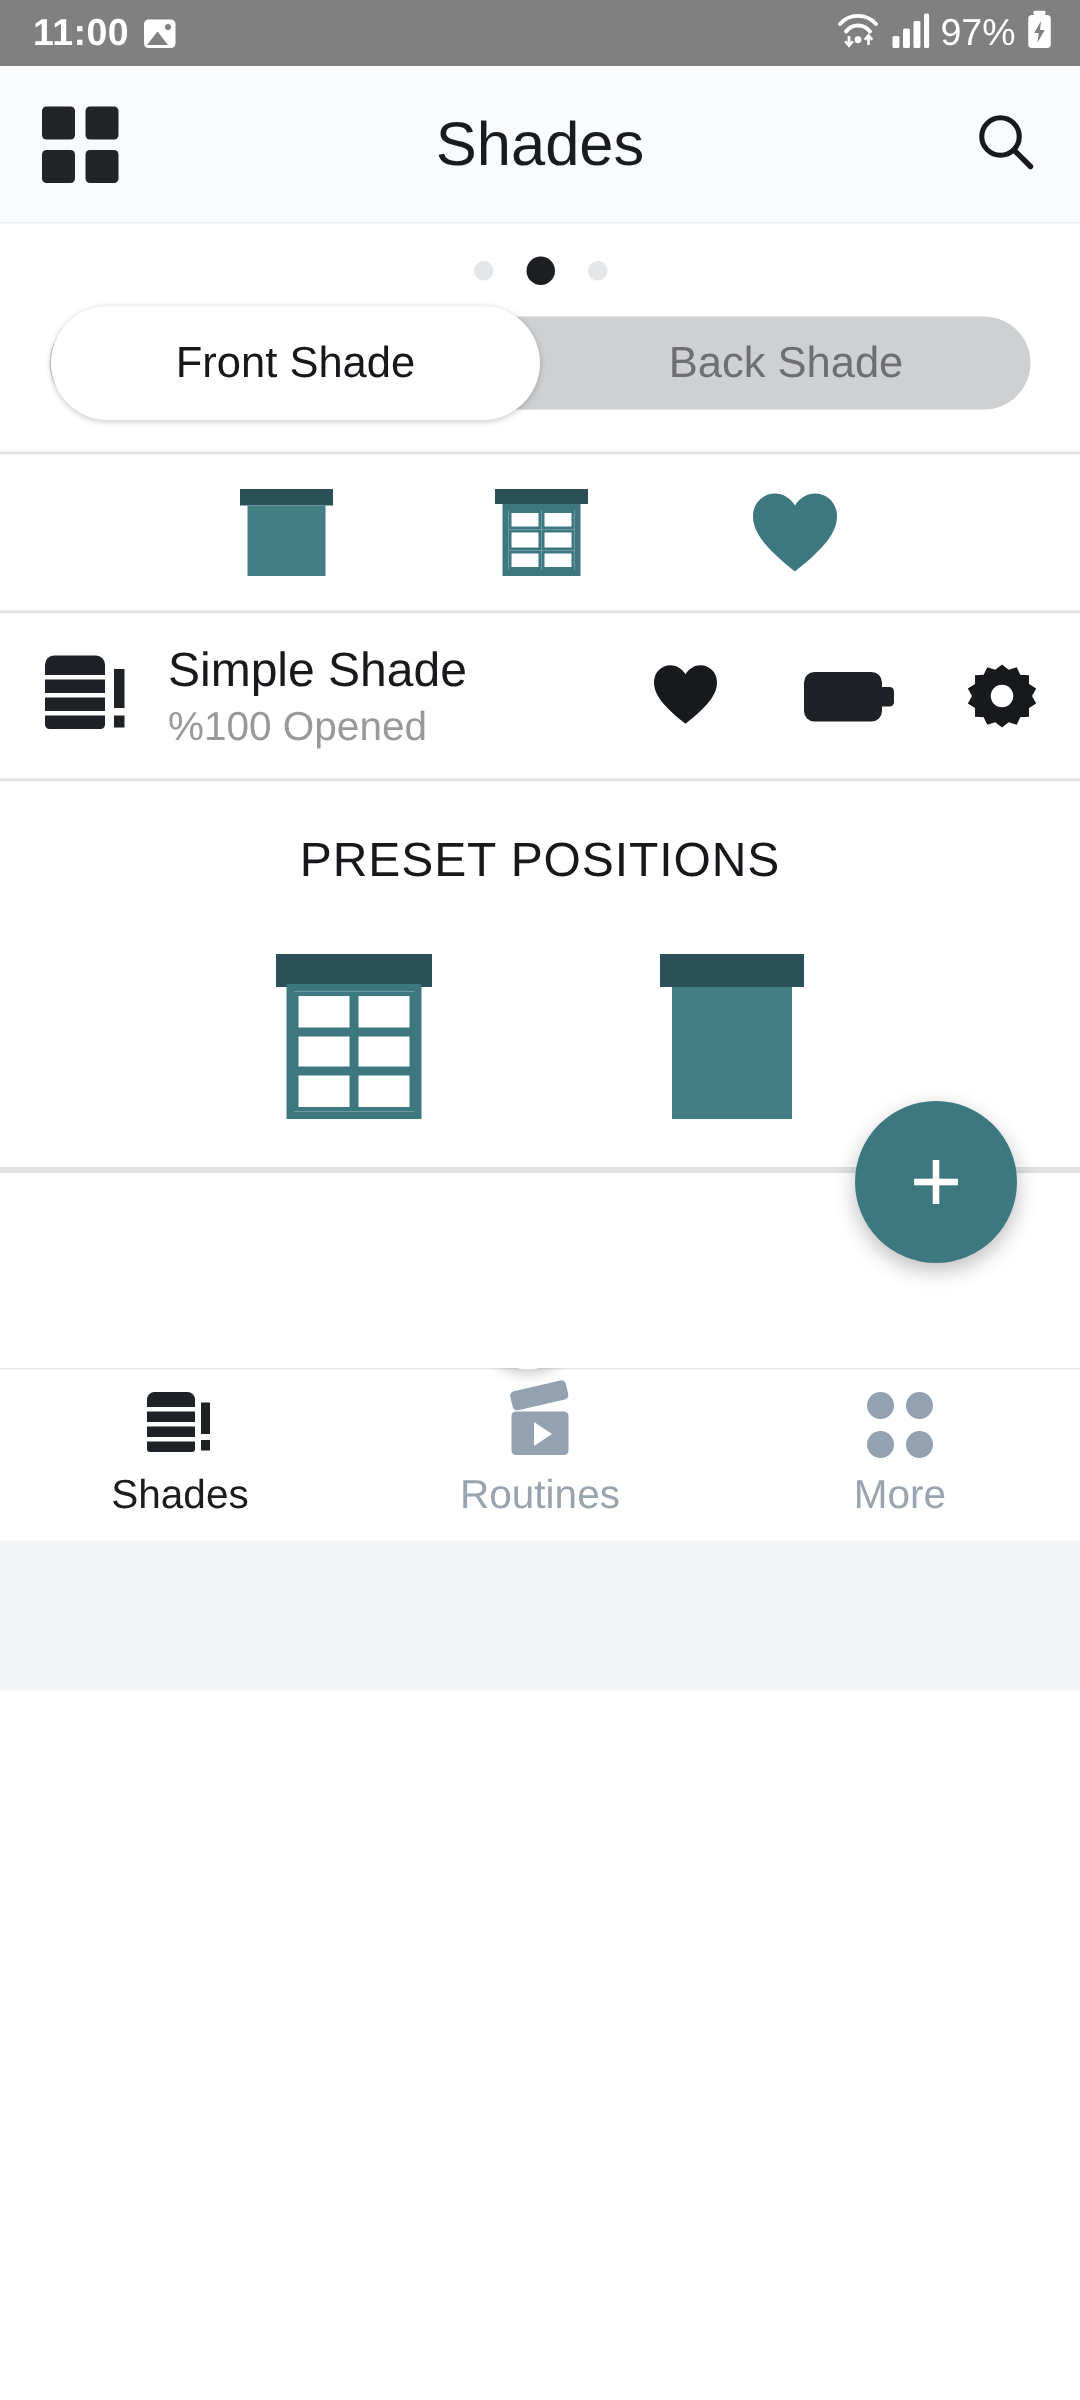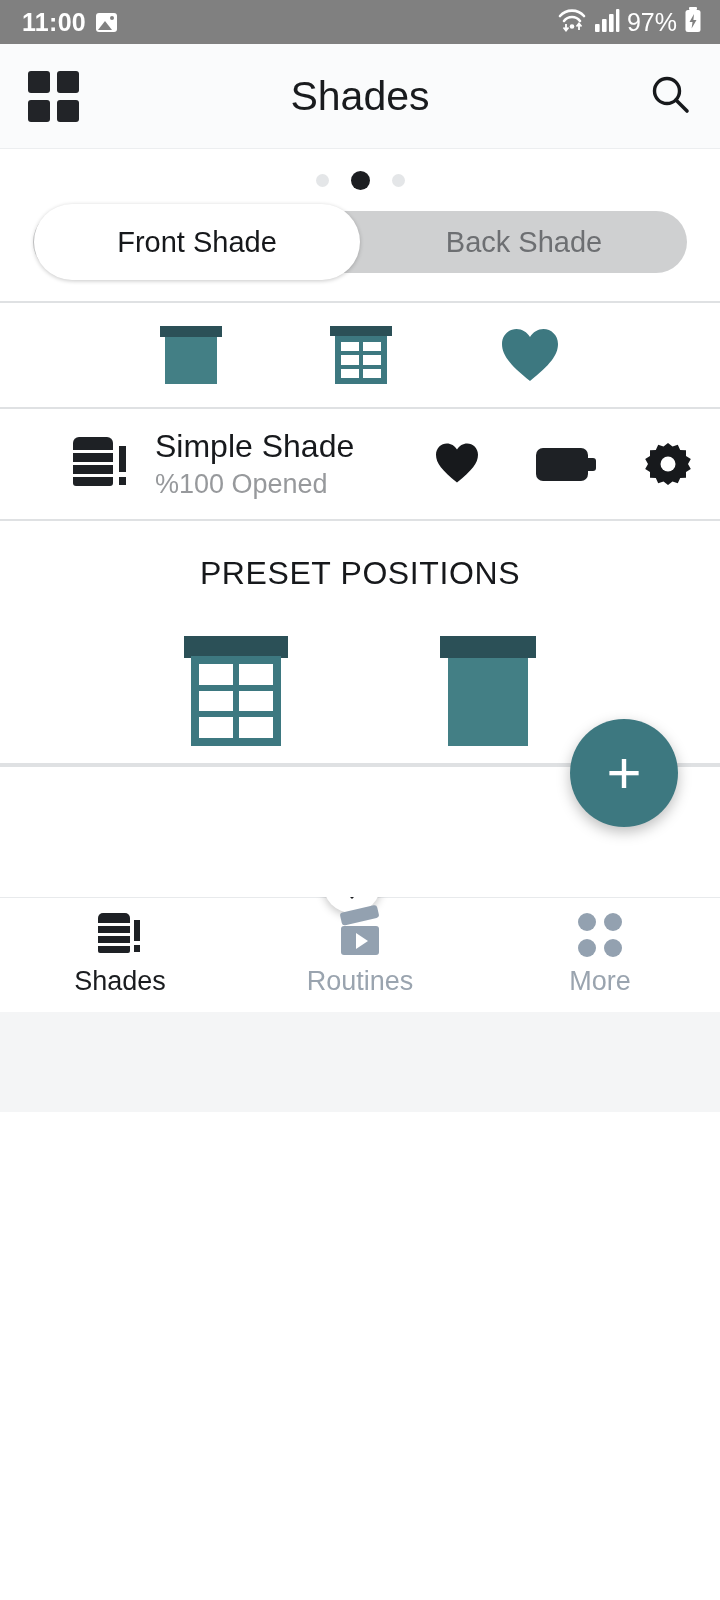--- a/index.html
+++ b/index.html
@@ -85,21 +85,21 @@
     position:absolute; top:10px; left:5px; width:52px; height:48px;
     border:4px solid #3d7880; display:grid;
     grid-template-columns:1fr 1fr; grid-template-rows:1fr 1fr 1fr; gap:0;
   }
   .ico-window .frame i { border:2px solid #3d7880; }
 
   .ico-heart { width:60px; height:56px; position:relative; color:#3d7880; font-size:62px; line-height:46px; }
 
   
   .device {
-    height:110px; display:flex; align-items:center; padding:0 28px 0 30px; background:#fff;margin-left:43px;
+    height:110px; display:flex; align-items:center; padding:0 28px 0 30px; background:#fff;
   }
   .shade-glyph { width:56px; height:54px; position:relative; flex:0 0 auto; }
   .shade-glyph .bar { position:absolute; left:0; width:40px; background:#1e2125; }
   .shade-glyph .b1 { top:0;  height:13px; border-radius:6px 6px 0 0; }
   .shade-glyph .b2 { top:16px; height:9px; }
   .shade-glyph .b3 { top:28px; height:9px; }
   .shade-glyph .b4 { top:40px; height:9px; border-radius:0 0 3px 3px; }
   .shade-glyph .exc { position:absolute; right:3px; top:9px; width:7px; height:26px; background:#1e2125; }
   .shade-glyph .exd { position:absolute; right:3px; top:40px; width:7px; height:8px; background:#1e2125; }
 
@@ -108,21 +108,21 @@
   .device-state { font-size:27px; color:#97999c; }
   .device-actions { margin-left:auto; display:flex; align-items:center; gap:56px; }
   .heart-sm { font-size:47px; color:#17191c; line-height:38px; }
   .batt { width:52px; height:33px; background:#1e2125; border-radius:7px; position:relative; }
   .batt::after { content:""; position:absolute; right:-8px; top:10px; width:8px;height:13px;background:#1e2125;border-radius:0 3px 3px 0; }
   .gear { width:48px; height:48px; position:relative; }
 
   
   .sec-title { text-align:center; font-size:32px; letter-spacing:.6px; color:#16181b; font-weight:400; }
 
-  .presets { padding:34px 0 17px; background:#fff; }
+  .presets { padding:34px 0 32px; background:#fff; }
   .preset-row { display:flex; justify-content:center; gap:152px; margin-top:44px; }
 
   .pw { width:104px; height:110px; position:relative; }
   .pw .cap { position:absolute; top:0; left:0; width:104px; height:22px; background:#2b5057; }
   .pw .frame {
     position:absolute; top:20px; left:7px; width:90px; height:90px;
     border:5px solid #3d7880; display:grid; grid-template-columns:1fr 1fr; grid-template-rows:1fr 1fr 1fr;
   }
   .pw .frame i { border:3px solid #3d7880; }
 

